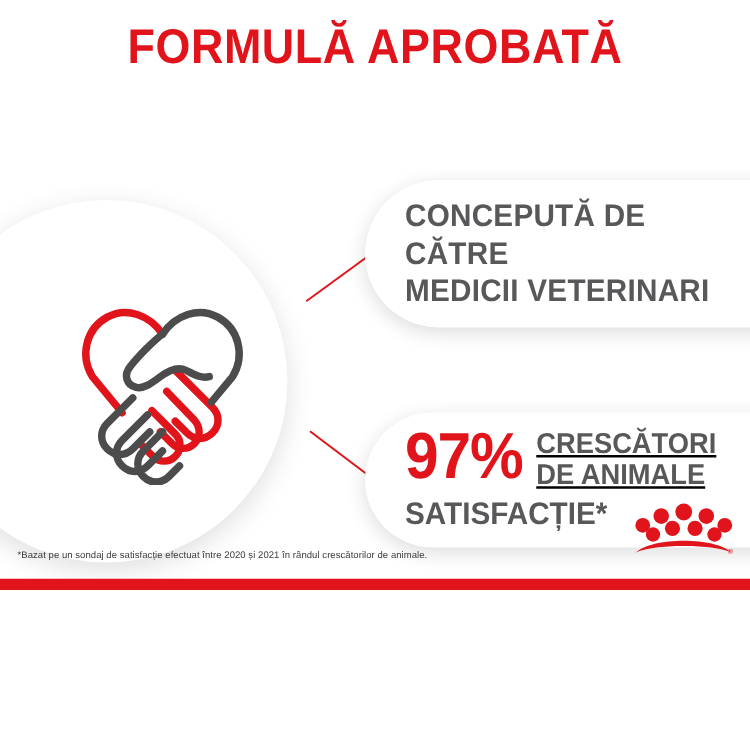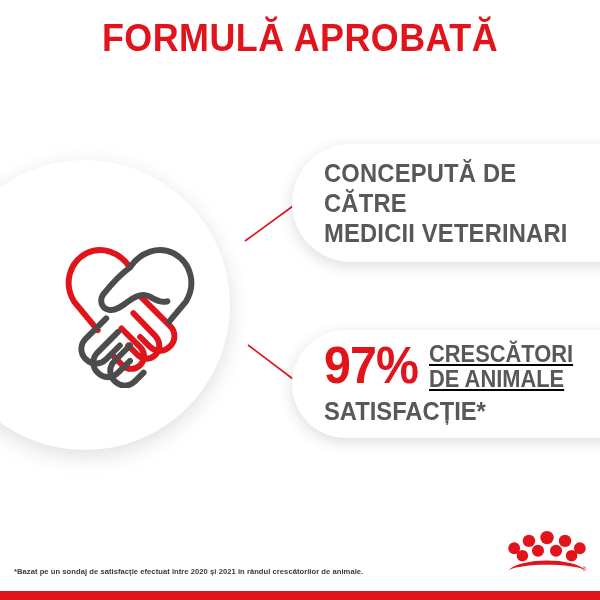--- a/index.html
+++ b/index.html
@@ -11,21 +11,21 @@
     height: 600px;
     background: #ffffff;
     font-family: "Liberation Sans", sans-serif;
     overflow: hidden;
     position: relative;
   }
 
   #canvas {
     position: relative;
     width: 600px;
-    height: 600px;
+    height: 472px;
     background: #ffffff;
     overflow: hidden;
   }
 
   
   .title {
     position: absolute;
     top: 16px;
     left: 0;
     width: 600px;
@@ -144,21 +144,21 @@
     transform-origin: left center;
   }
 
   
   .footnote {
     position: absolute;
     left: 14px;
     bottom: 24px;
     color: #3b3b3b;
     font-size: 7.6px;
-    font-weight: bold;
+    font-weight: normal;
     letter-spacing: 0.05px;
     white-space: nowrap;
   }
 
   
   .logo {
     position: absolute;
     right: 12px;
     bottom: 22px;
     width: 82px;

